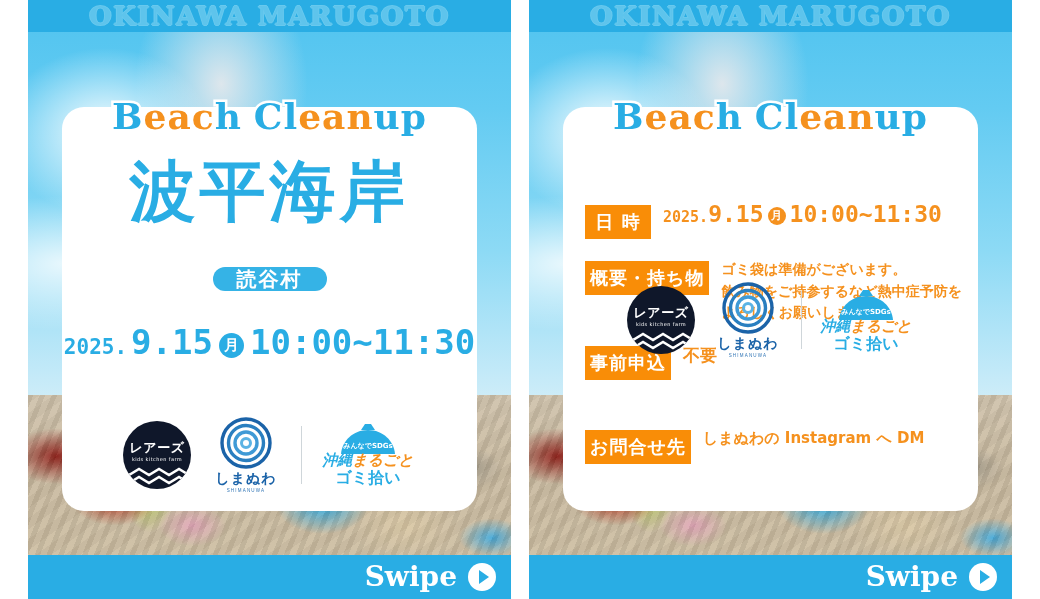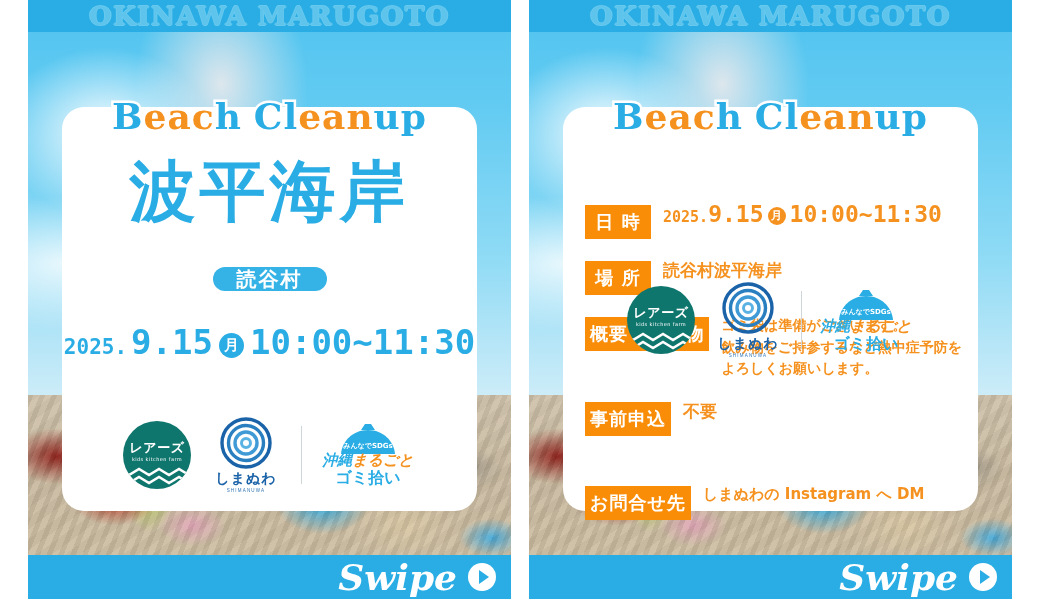--- a/index.html
+++ b/index.html
@@ -112,22 +112,21 @@
     align-items: center;
     justify-content: flex-end;
     padding-right: 14px;
     box-sizing: border-box;
     gap: 10px;
     z-index: 6;
   }
   .swipe-label {
     font-family: "DejaVu Serif", "Liberation Serif", serif;
     font-weight: 700;
-    font-style: italic;
-    font-size: 36px;
+    font-size: 28px;
     color: #ffffff;
     line-height: 1;
   }
   .play-icon {
     width: 30px;
     height: 30px;
     display: block;
   }
 
   
@@ -230,21 +229,21 @@
   }
   .logo-strip.right-variant {
     position: static;
     margin-top: 26px;
     gap: 16px;
   }
 
   .logo-rears {
     width: 68px; height: 68px;
     border-radius: 50%;
-    background: #0f766e;
+    background: #0f172a;
     position: relative;
     overflow: hidden;
     flex: none;
   }
   .logo-rears .rt {
     position: absolute;
     top: 20px; left: 0; right: 0;
     text-align: center;
     color: #ffffff;
     font-family: "DejaVu Sans", "Liberation Sans", sans-serif;
@@ -517,24 +516,20 @@
 
       <div class="info-list">
 
         <div class="info-row">
           <div class="info-label">日 時</div>
           <div class="info-value dt">
             <span class="dt-o-year">2025.</span><span class="dt-o-date">9.15</span><span class="dt-o-dow">月</span><span class="dt-o-time">10:00~11:30</span>
           </div>
         </div>
 
-        <div class="info-row">
-          <div class="info-label">場 所</div>
-          <div class="info-value">読谷村波平海岸</div>
-        </div>
 
         <div class="info-row">
           <div class="info-label">概要・持ち物</div>
           <div class="info-value">
             <span class="ml">ゴミ袋は準備がございます。</span>
             <span class="ml">飲み物をご持参するなど熱中症予防を</span>
             <span class="ml">よろしくお願いします。</span>
           </div>
         </div>
 

